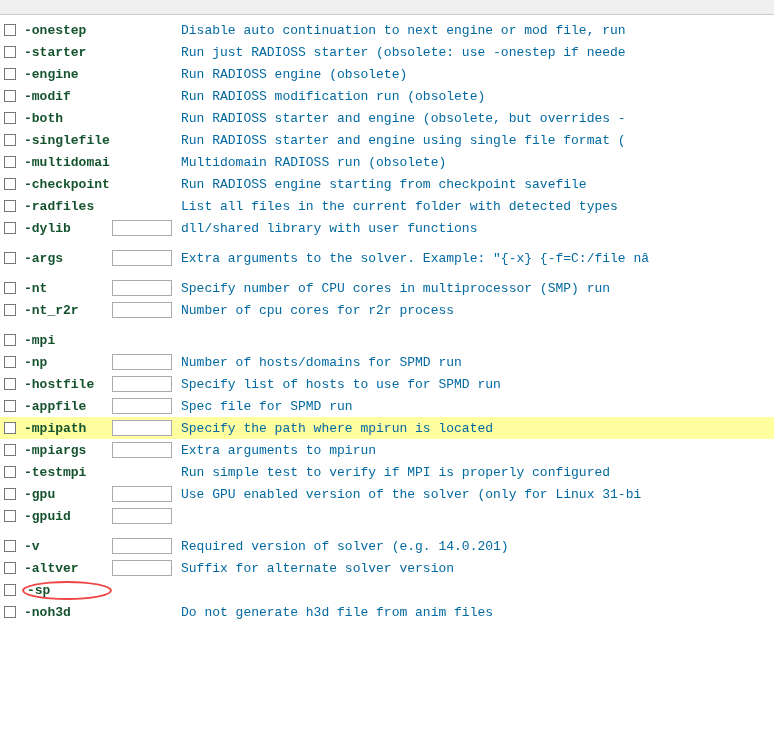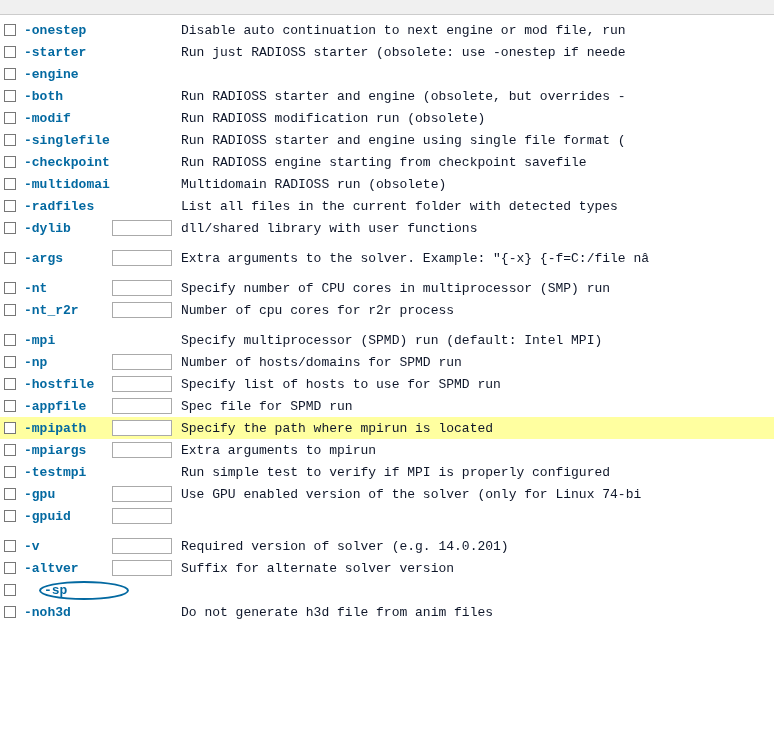--- a/index.html
+++ b/index.html
@@ -30,64 +30,63 @@
       padding: 1px 4px;
       min-height: 22px;
     }
     .row.spacer {
       min-height: 8px;
     }
     .row.highlighted {
       background: #ffffa0;
     }
     .row.circled-sp .option-name {
-      border: 2px solid #0369a1;
+      border: 2px solid #ef4444;
       border-radius: 50%;
       padding: 0 3px;
-      margin-left: 17px;
     }
     .checkbox-cell {
       width: 18px;
       flex-shrink: 0;
       display: flex;
       align-items: center;
     }
     .checkbox {
       width: 12px;
       height: 12px;
       border: 1px solid #777;
       background: #fff;
       display: inline-block;
       cursor: pointer;
       flex-shrink: 0;
     }
     .option-name {
       width: 90px;
       flex-shrink: 0;
-      color: #0369a1;
+      color: #14532d;
       font-weight: bold;
       font-size: 13px;
       padding-left: 2px;
     }
     .input-cell {
       width: 65px;
       flex-shrink: 0;
     }
     .text-input {
       width: 60px;
       height: 16px;
       border: 1px solid #aaa;
       background: #fff;
       font-family: 'Courier New', Courier, monospace;
       font-size: 12px;
       padding: 0 2px;
     }
     .description {
       flex: 1;
-      color: #0f172a;
+      color: #0369a1;
       font-size: 13px;
       padding-left: 4px;
       white-space: nowrap;
       overflow: hidden;
       text-overflow: ellipsis;
     }
   </style>
 </head>
 <body>
 
@@ -111,65 +110,66 @@
       <div class="option-name">-starter</div>
       <div class="input-cell"></div>
       <div class="description">Run just RADIOSS starter (obsolete: use -onestep if neede</div>
     </div>
     <div class="row">
       <div class="checkbox-cell">
         <div class="checkbox"></div>
       </div>
       <div class="option-name">-engine</div>
       <div class="input-cell"></div>
+      <div class="description">Run RADIOSS engine (obsolete)</div>
+    </div>
+    <div class="row">
+      <div class="checkbox-cell">
+        <div class="checkbox"></div>
+      </div>
+      <div class="option-name">-modif</div>
+      <div class="input-cell"></div>
+      <div class="description">Run RADIOSS modification run (obsolete)</div>
     </div>
     <div class="row">
       <div class="checkbox-cell">
         <div class="checkbox"></div>
       </div>
       <div class="option-name">-both</div>
       <div class="input-cell"></div>
       <div class="description">Run RADIOSS starter and engine (obsolete, but overrides -</div>
     </div>
     <div class="row">
       <div class="checkbox-cell">
         <div class="checkbox"></div>
       </div>
-      <div class="option-name">-modif</div>
-      <div class="input-cell"></div>
-      <div class="description">Run RADIOSS modification run (obsolete)</div>
-    </div>
-    <div class="row">
-      <div class="checkbox-cell">
-        <div class="checkbox"></div>
-      </div>
       <div class="option-name">-singlefile</div>
       <div class="input-cell"></div>
       <div class="description">Run RADIOSS starter and engine using single file format (</div>
     </div>
     <div class="row">
       <div class="checkbox-cell">
         <div class="checkbox"></div>
       </div>
+      <div class="option-name">-multidomai</div>
+      <div class="input-cell"></div>
+      <div class="description">Multidomain RADIOSS run (obsolete)</div>
+    </div>
+    <div class="row">
+      <div class="checkbox-cell">
+        <div class="checkbox"></div>
+      </div>
       <div class="option-name">-checkpoint</div>
       <div class="input-cell"></div>
       <div class="description">Run RADIOSS engine starting from checkpoint savefile</div>
     </div>
     <div class="row">
       <div class="checkbox-cell">
         <div class="checkbox"></div>
       </div>
-      <div class="option-name">-multidomai</div>
-      <div class="input-cell"></div>
-      <div class="description">Multidomain RADIOSS run (obsolete)</div>
-    </div>
-    <div class="row">
-      <div class="checkbox-cell">
-        <div class="checkbox"></div>
-      </div>
       <div class="option-name">-radfiles</div>
       <div class="input-cell"></div>
       <div class="description">List all files in the current folder with detected types</div>
     </div>
     <div class="row">
       <div class="checkbox-cell">
         <div class="checkbox"></div>
       </div>
       <div class="option-name">-dylib</div>
       <div class="input-cell"><input type="text" class="text-input" style=""></div>
@@ -201,21 +201,20 @@
       <div class="input-cell"><input type="text" class="text-input" style=""></div>
       <div class="description">Number of cpu cores for r2r process</div>
     </div>
     <div class="row spacer"></div>
     <div class="row">
       <div class="checkbox-cell">
         <div class="checkbox"></div>
       </div>
       <div class="option-name">-mpi</div>
       <div class="input-cell"></div>
-      <div class="description">Specify multiprocessor (SPMD) run (default: Intel MPI)</div>
     </div>
     <div class="row">
       <div class="checkbox-cell">
         <div class="checkbox"></div>
       </div>
       <div class="option-name">-np</div>
       <div class="input-cell"><input type="text" class="text-input" style=""></div>
       <div class="description">Number of hosts/domains for SPMD run</div>
     </div>
     <div class="row">
@@ -257,21 +256,21 @@
       <div class="option-name">-testmpi</div>
       <div class="input-cell"></div>
       <div class="description">Run simple test to verify if MPI is properly configured</div>
     </div>
     <div class="row">
       <div class="checkbox-cell">
         <div class="checkbox"></div>
       </div>
       <div class="option-name">-gpu</div>
       <div class="input-cell"><input type="text" class="text-input" style=""></div>
-      <div class="description">Use GPU enabled version of the solver (only for Linux 74-bi</div>
+      <div class="description">Use GPU enabled version of the solver (only for Linux 31-bi</div>
     </div>
     <div class="row">
       <div class="checkbox-cell">
         <div class="checkbox"></div>
       </div>
       <div class="option-name">-gpuid</div>
       <div class="input-cell"><input type="text" class="text-input" style=""></div>
     </div>
     <div class="row spacer"></div>
     <div class="row">

